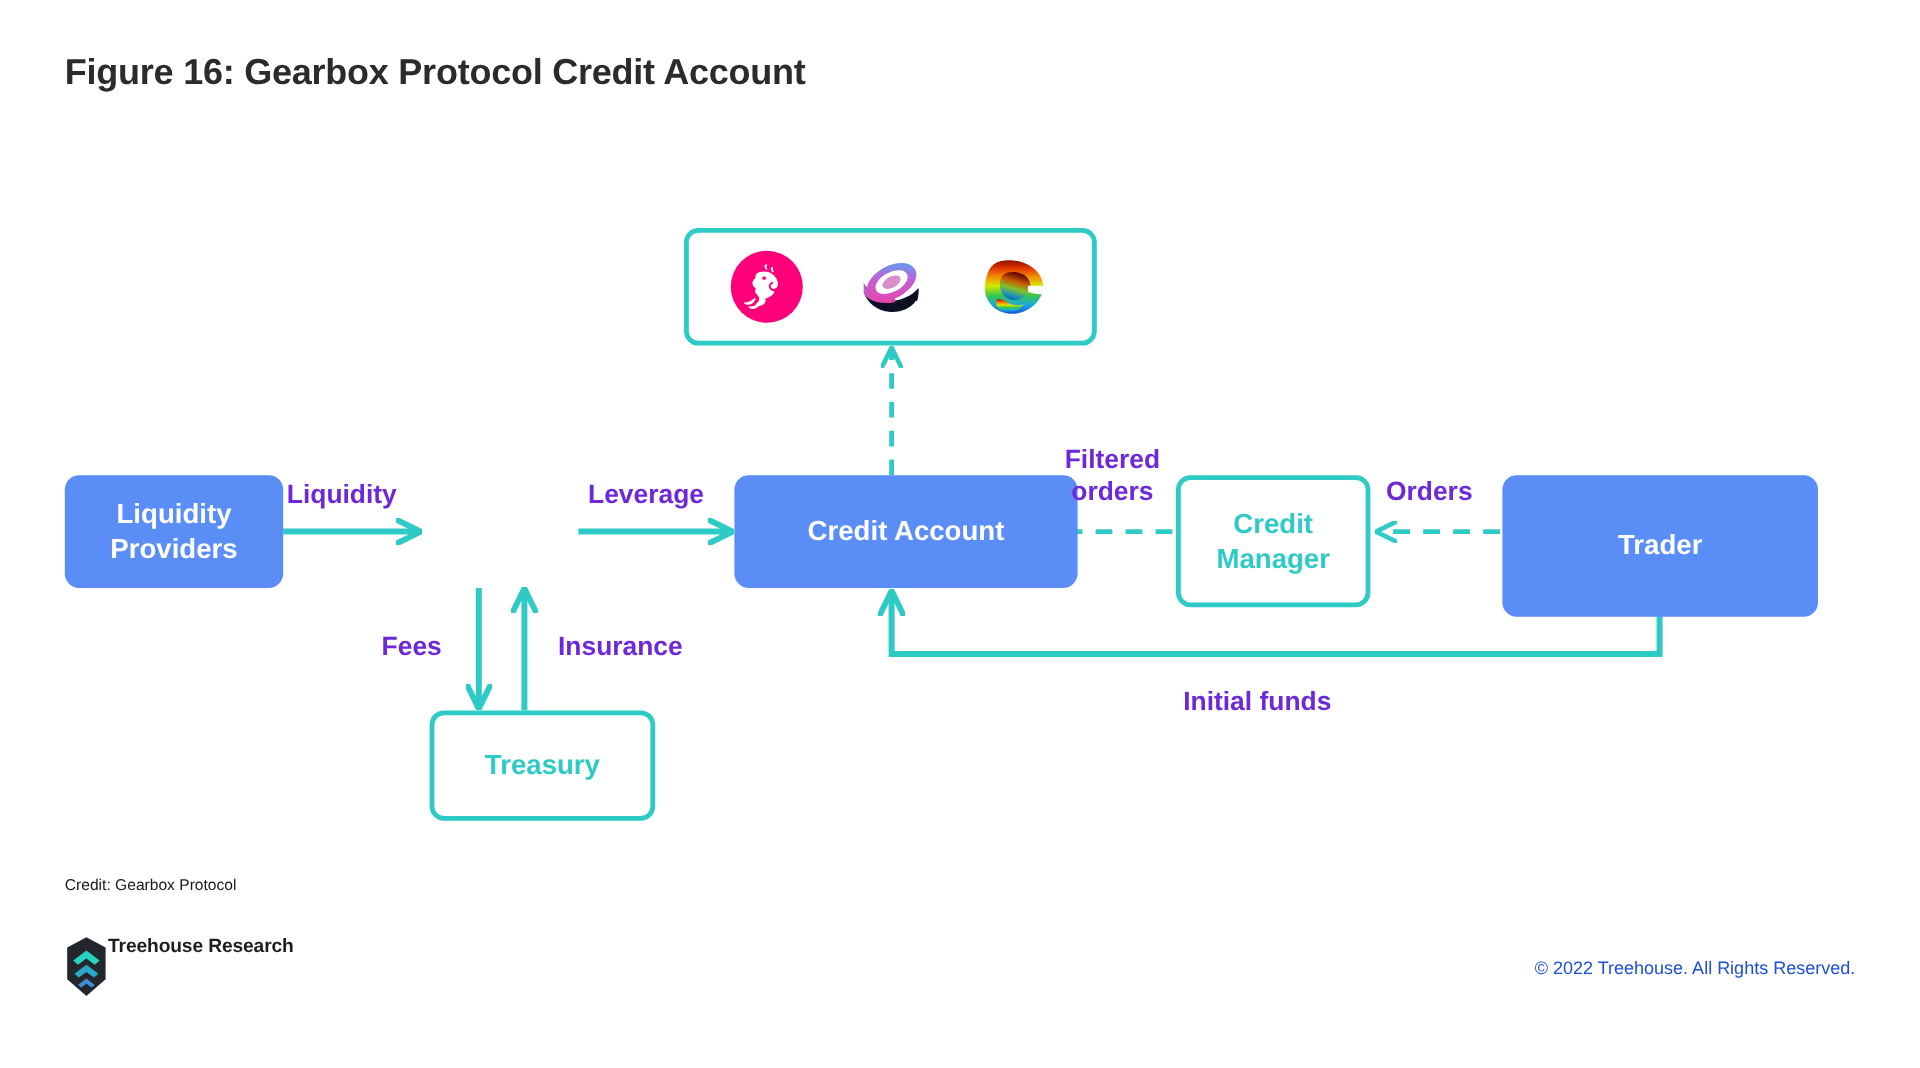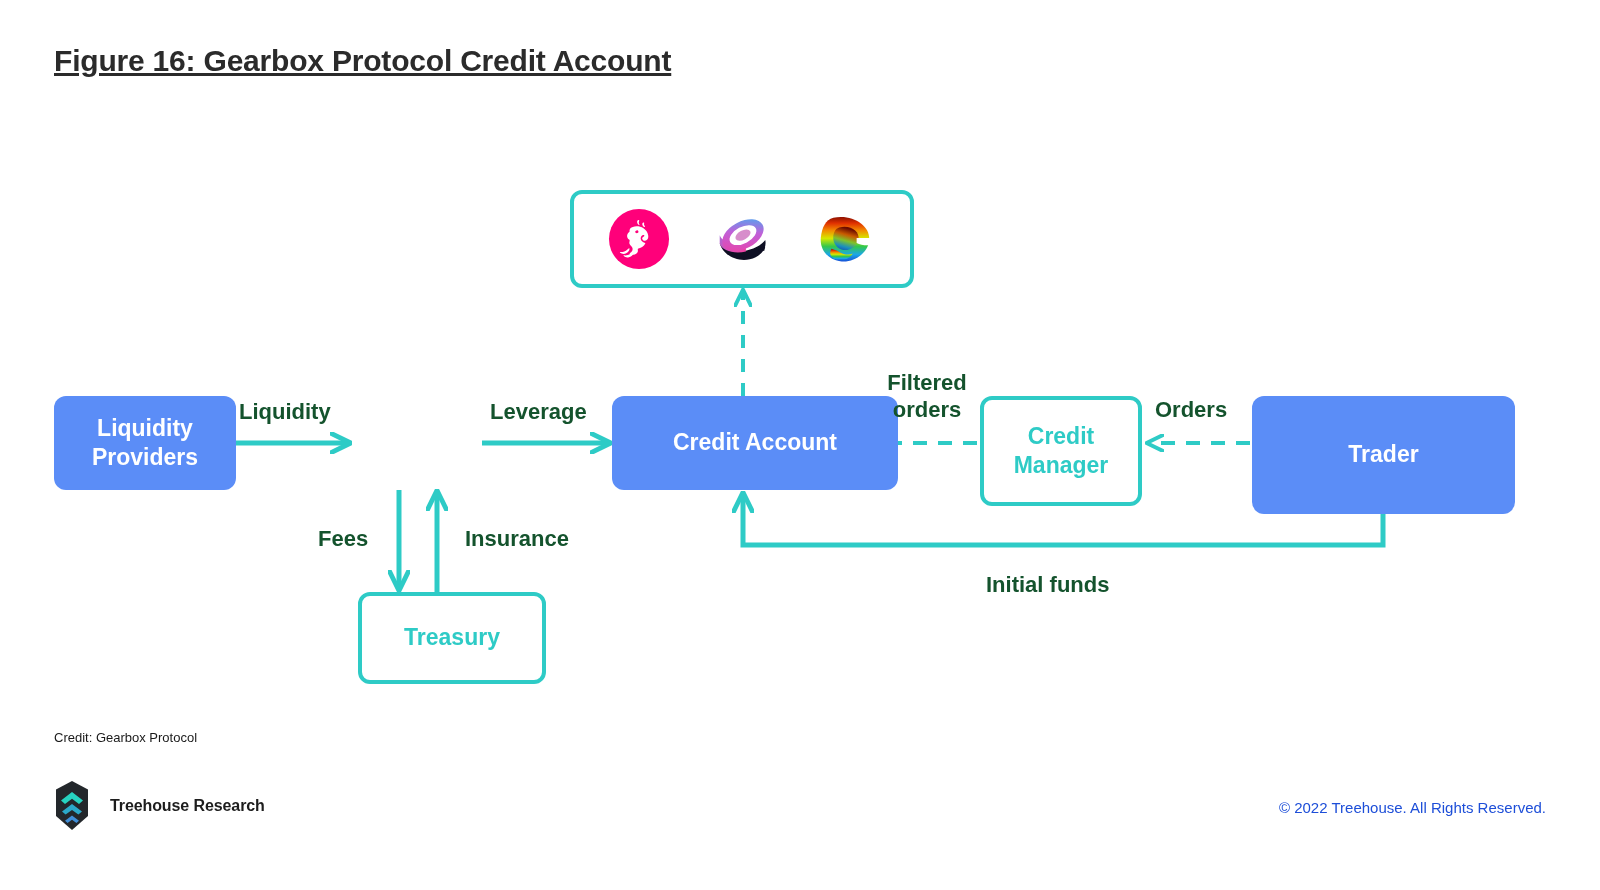--- a/index.html
+++ b/index.html
@@ -23,21 +23,20 @@
   
   .fig-title {
     position: absolute;
     left: 54px;
     top: 44px;
     font-size: 30px;
     font-weight: 700;
     color: #2b2b2b;
     letter-spacing: -0.2px;
     white-space: nowrap;
-    text-decoration: underline;
   }
 
   
   .node {
     position: absolute;
     box-sizing: border-box;
     display: flex;
     align-items: center;
     justify-content: center;
     text-align: center;
@@ -84,21 +83,21 @@
     width: 62px;
     height: 62px;
     display: block;
   }
 
   
   .edge-label {
     position: absolute;
     font-size: 22px;
     font-weight: 700;
-    color: #14532d;
+    color: #6d28d9;
     white-space: nowrap;
     line-height: 1.22;
   }
   #label-liquidity     { left: 239px; top: 399px; }
   #label-leverage      { left: 490px; top: 399px; }
   #label-filtered      { left: 879px; top: 370px; width: 96px; text-align: center; white-space: normal; }
   #label-orders        { left: 1155px; top: 397px; }
   #label-fees          { left: 318px; top: 526px; }
   #label-insurance     { left: 465px; top: 526px; }
   #label-initial-funds { left: 986px; top: 572px; }
@@ -119,22 +118,21 @@
     top: 730px;
     font-size: 13px;
     font-weight: 400;
     color: #1a1a1a;
   }
   #brand-row {
     position: absolute;
     left: 54px;
     top: 780px;
     display: flex;
-    align-items: center;
-    gap: 20px;
+    gap: 0;
   }
   #brand-logo { width: 36px; height: 52px; display: block; }
   #brand-name {
     font-size: 16px;
     font-weight: 700;
     color: #1d1d1d;
     letter-spacing: -0.1px;
   }
   #copyright {
     position: absolute;

